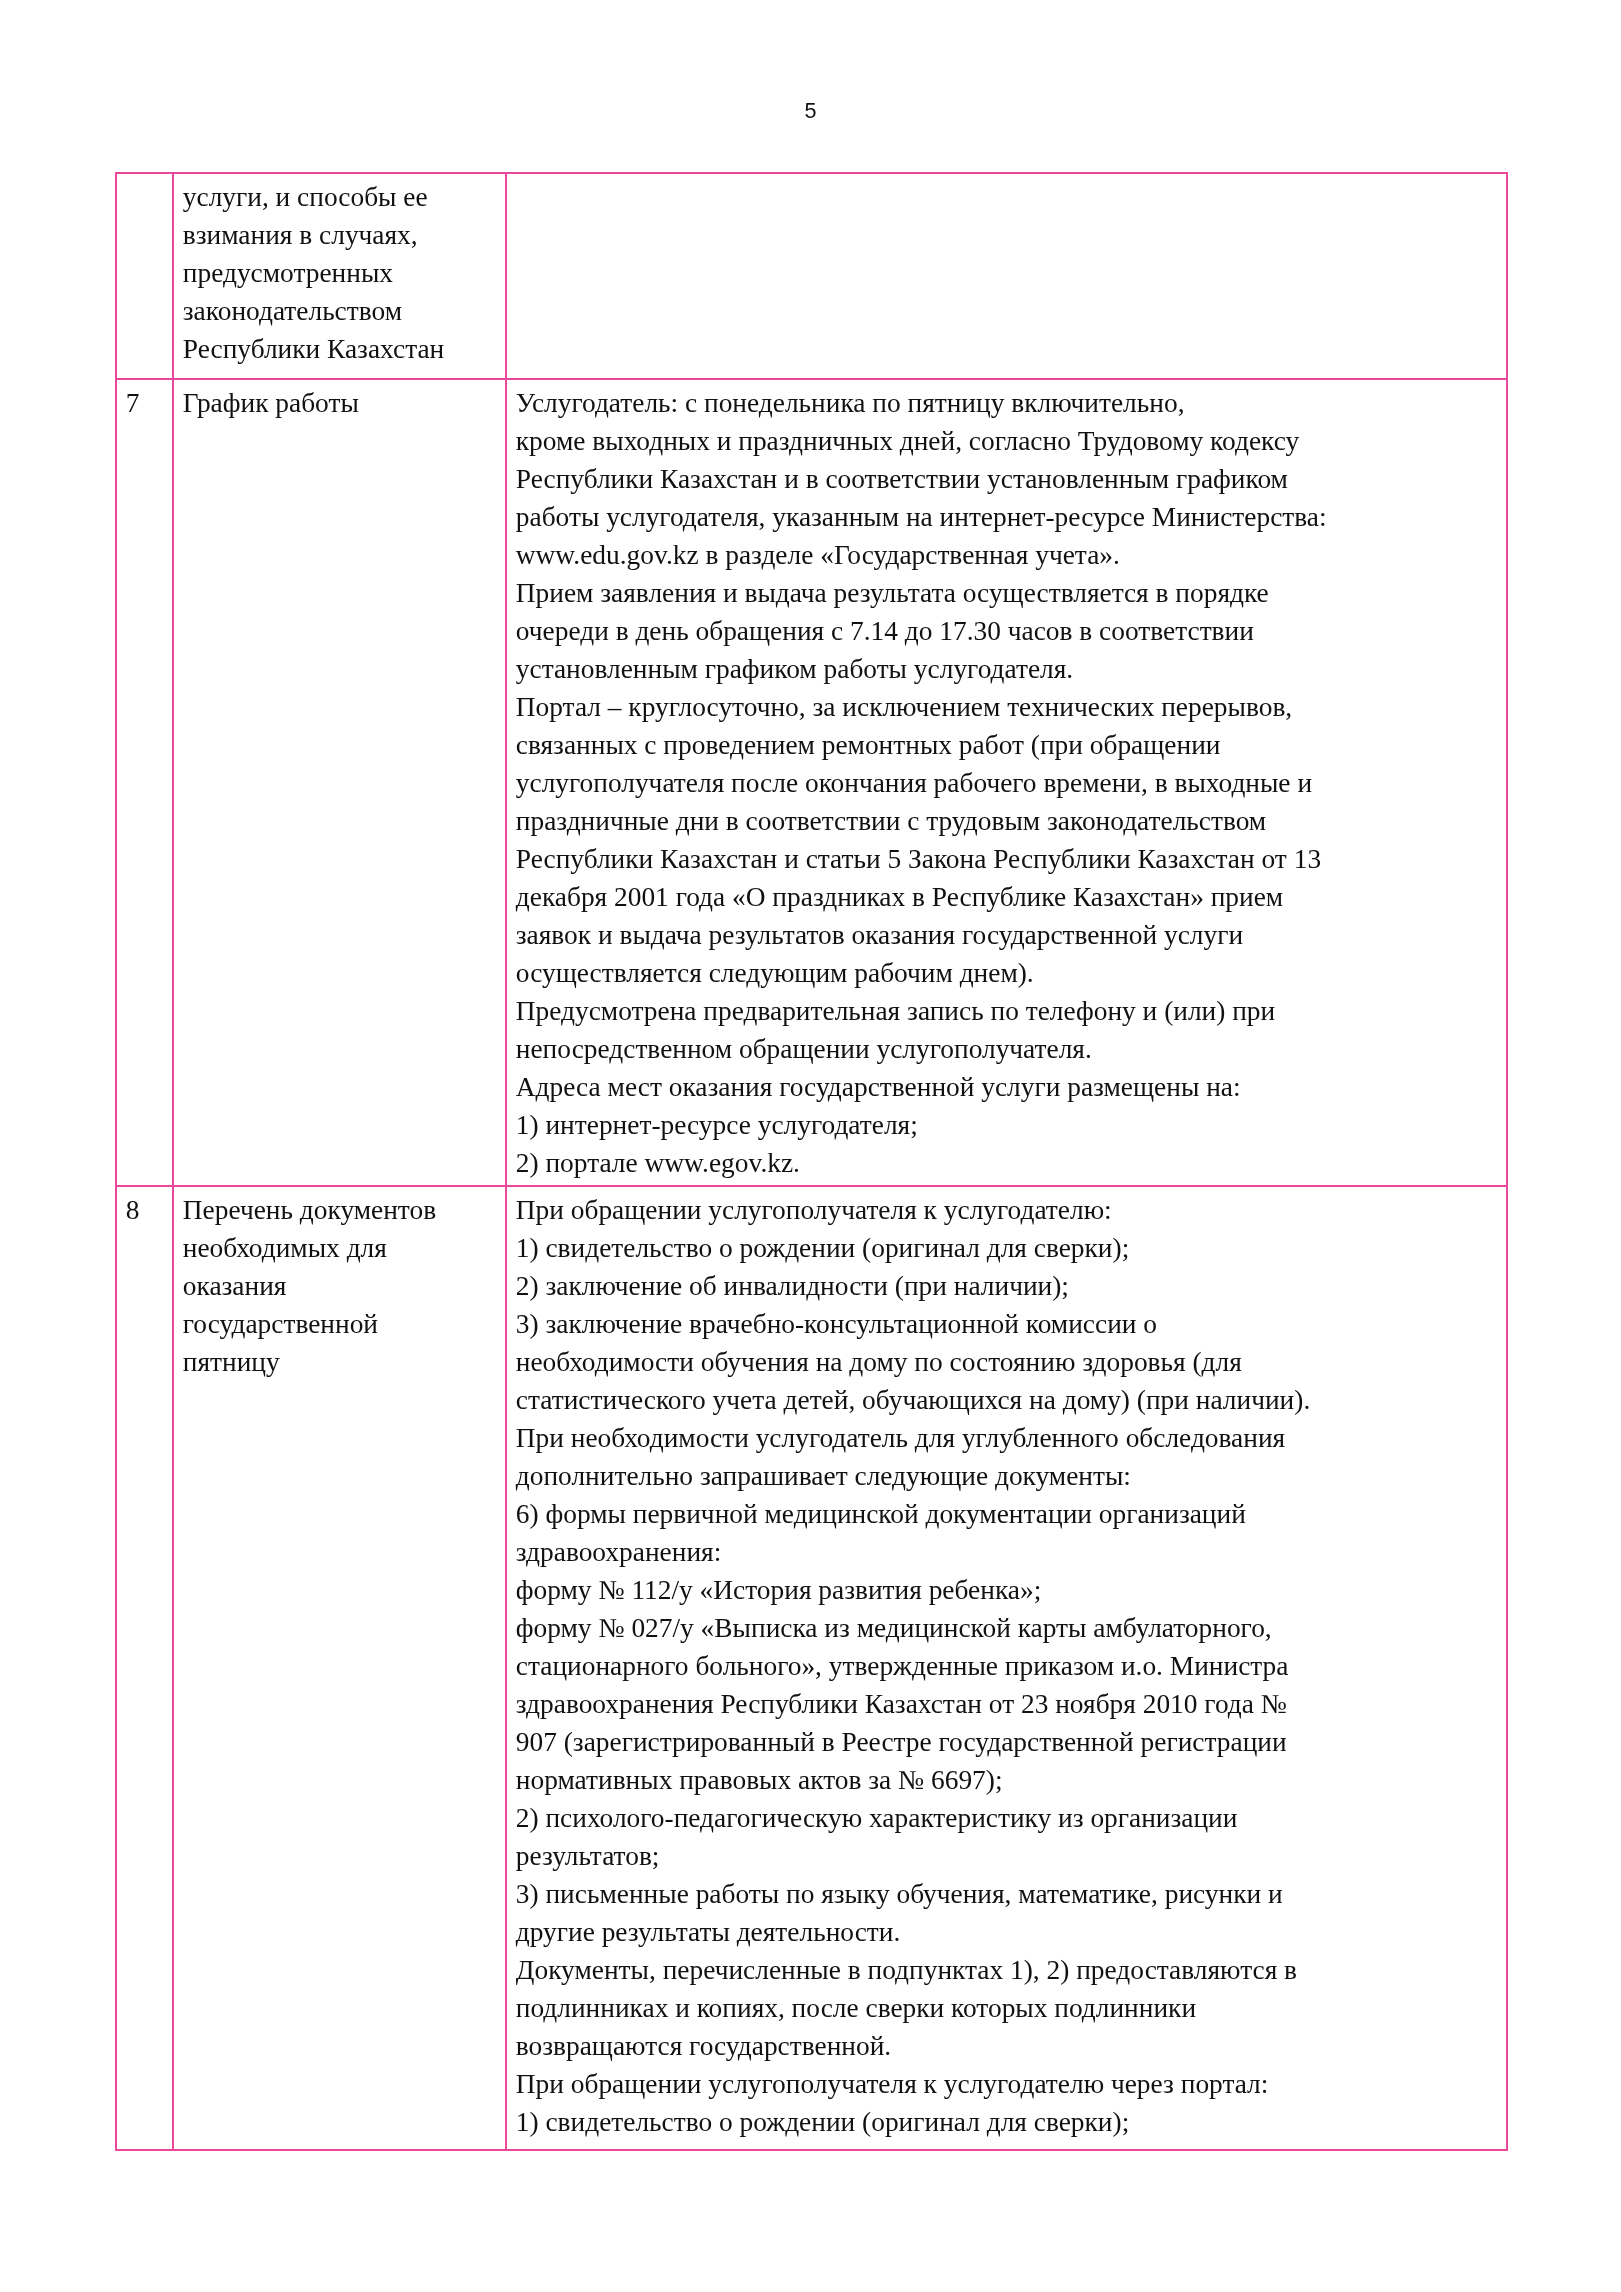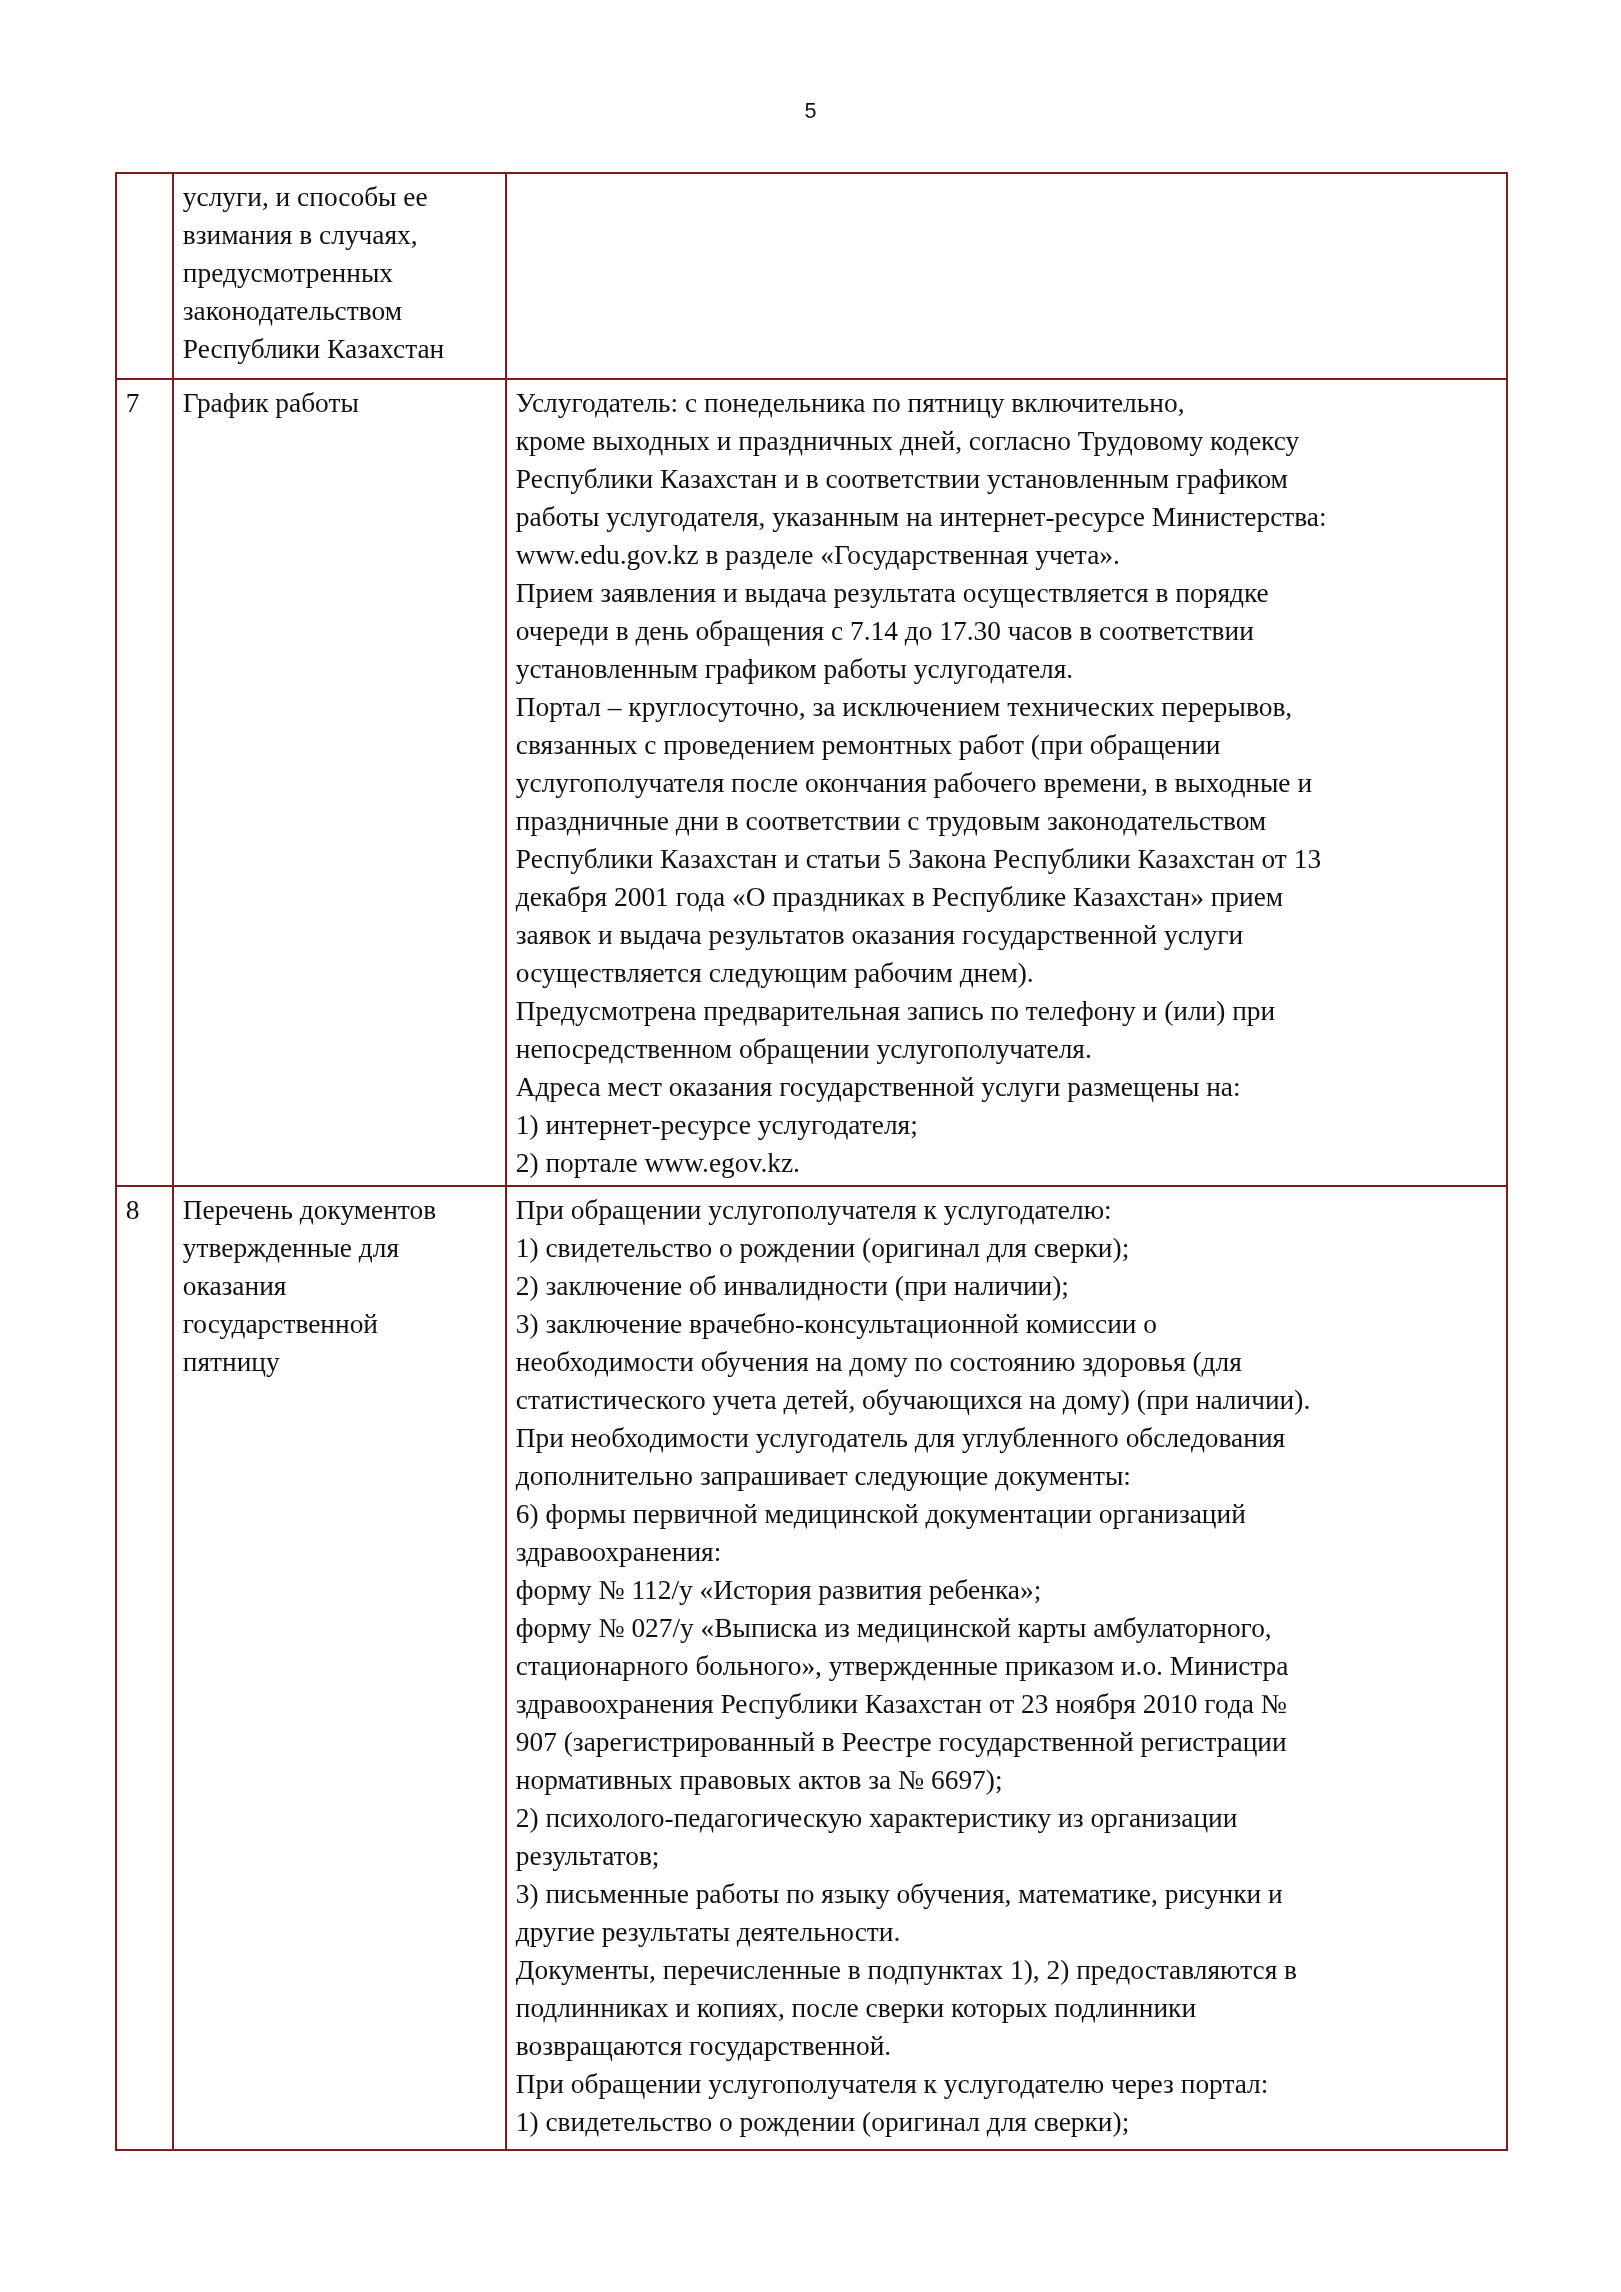--- a/index.html
+++ b/index.html
@@ -7,21 +7,21 @@
     .page-number {
       position: absolute; top: 98px; left: 0; width: 1621px; text-align: center;
       font-family: "Liberation Sans", sans-serif; font-size: 21.6px; color: #111;
     }
     table.doc {
       position: absolute; top: 172px; left: 115px; width: 1391px;
       border-collapse: collapse; table-layout: fixed;
       font-family: "Liberation Serif", serif; font-size: 27.4px; line-height: 38px; color: #111;
     }
     table.doc td {
-      border: 2px solid #7f1d1d; vertical-align: top; padding: 3.9px 7.8px 2px 8.8px;
+      border: 2px solid #ec4899; vertical-align: top; padding: 3.9px 7.8px 2px 8.8px;
     }
     col.c-num { width: 57px; }
     col.c-name { width: 333px; }
     col.c-val { width: 1001px; }
     td.num { padding-left: 11.8px; padding-right: 3.9px; }
     td.name { padding-left: 9.8px; }
     td.val { padding-left: 9.8px; }
     tr.r-cont td { height: 198px; }
     tr.r7 td { height: 799px; }
     tr.r8 td { height: 956px; }
@@ -76,21 +76,21 @@
           <span class="line">непосредственном обращении услугополучателя.</span>
           <span class="line">Адреса мест оказания государственной услуги размещены на:</span>
           <span class="line">1) интернет-ресурсе услугодателя;</span>
           <span class="line">2) портале www.egov.kz.</span>
         </td>
     </tr>
     <tr class="r8">
       <td class="num">8</td>
       <td class="name">
           <span class="line">Перечень документов</span>
-          <span class="line">утвержденные для</span>
+          <span class="line">необходимых для</span>
           <span class="line">оказания</span>
           <span class="line">государственной</span>
           <span class="line">пятницу</span>
         </td>
       <td class="val">
           <span class="line">При обращении услугополучателя к услугодателю:</span>
           <span class="line">1) свидетельство о рождении (оригинал для сверки);</span>
           <span class="line">2) заключение об инвалидности (при наличии);</span>
           <span class="line">3) заключение врачебно-консультационной комиссии о</span>
           <span class="line">необходимости обучения на дому по состоянию здоровья (для</span>

